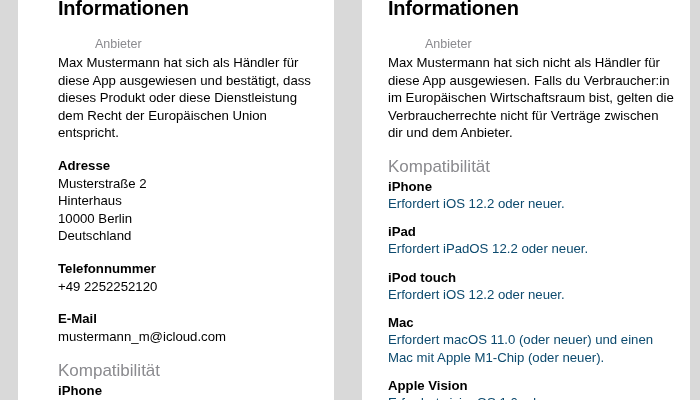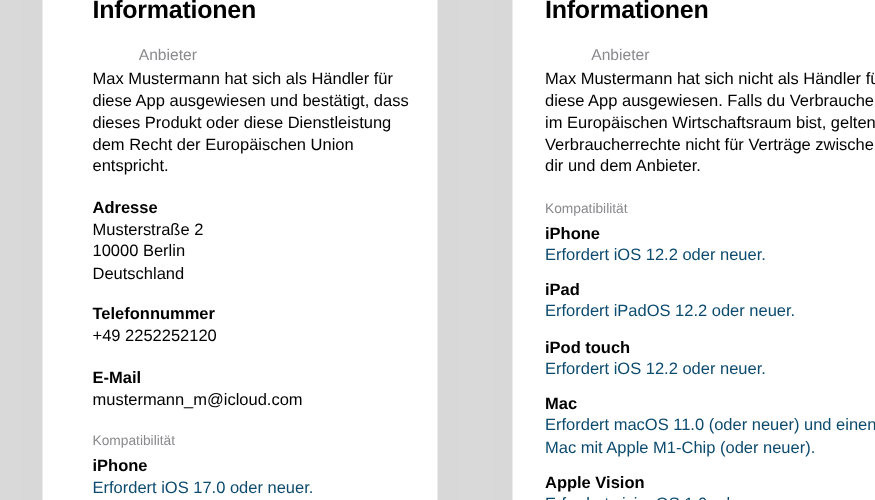--- a/index.html
+++ b/index.html
@@ -11,21 +11,21 @@
     height: 400px;
     background: #d8d8d8;
     font-family: "Liberation Sans", sans-serif;
     overflow: hidden;
   }
   .stage {
     position: relative;
     width: 700px;
     height: 284px;
     display: flex;
-    gap: 16px;
+    gap: 0;
   }
   .gutter-left {
     width: 18px;
     height: 400px;
     background: #d9d9d9;
     flex: 0 0 18px;
   }
   .gutter-mid {
     width: 28px;
     height: 400px;
@@ -91,21 +91,21 @@
     margin-top: 15px;
     margin-bottom: 1px;
     line-height: 17px;
   }
   .field-line {
     font-size: 13.2px;
     color: #000000;
     line-height: 17.5px;
   }
   .compat-label {
-    font-size: 11px;
+    font-size: 17px;
     color: #8a8a8e;
     margin-top: 17px;
     margin-bottom: 3px;
     line-height: 16px;
   }
   .device-name {
     font-size: 13.2px;
     font-weight: bold;
     color: #000000;
     line-height: 17px;
@@ -129,20 +129,21 @@
   <div class="panel panel-left">
     <div class="panel-inner">
       <div class="spacer-top"></div>
       <h1 class="section-title">Informationen</h1>
 
       <div class="sub-label">Anbieter</div>
       <p class="body-text">Max Mustermann hat sich als Händler für diese App ausgewiesen und bestätigt, dass dieses Produkt oder diese Dienstleistung dem Recht der Europäischen Union entspricht.</p>
 
       <div class="field-head">Adresse</div>
       <div class="field-line">Musterstraße 2</div>
+      <div class="field-line">Hinterhaus</div>
       <div class="field-line">10000 Berlin</div>
       <div class="field-line">Deutschland</div>
 
       <div class="field-head">Telefonnummer</div>
       <div class="field-line">+49 2252252120</div>
 
       <div class="field-head">E-Mail</div>
       <div class="field-line">mustermann_m@icloud.com</div>
 
       <div class="compat-label">Kompatibilität</div>

